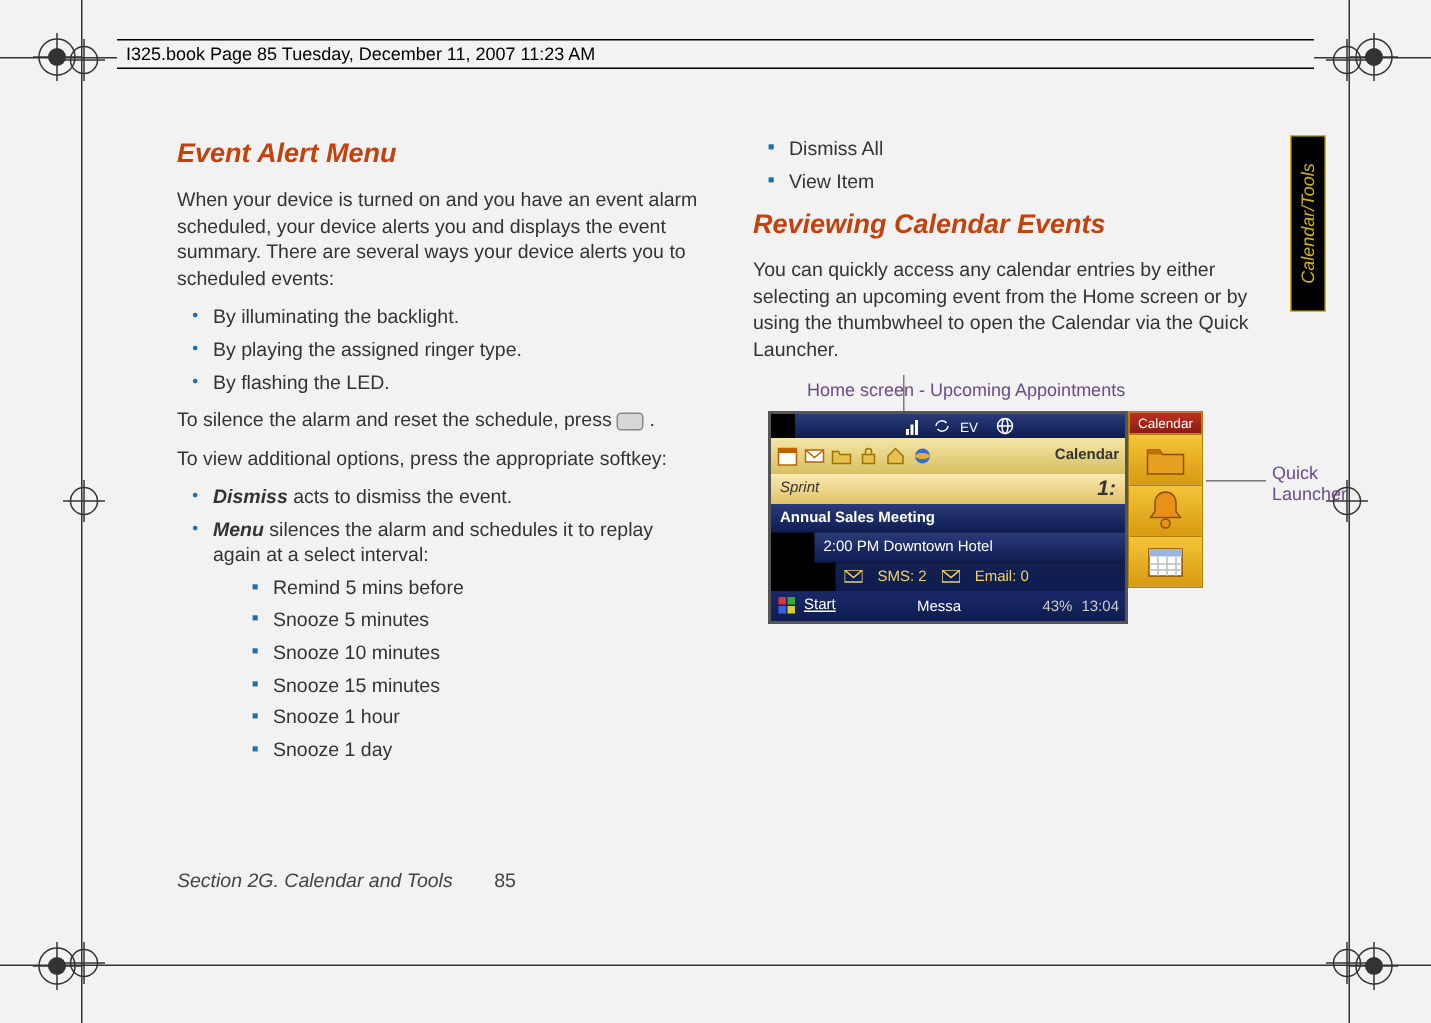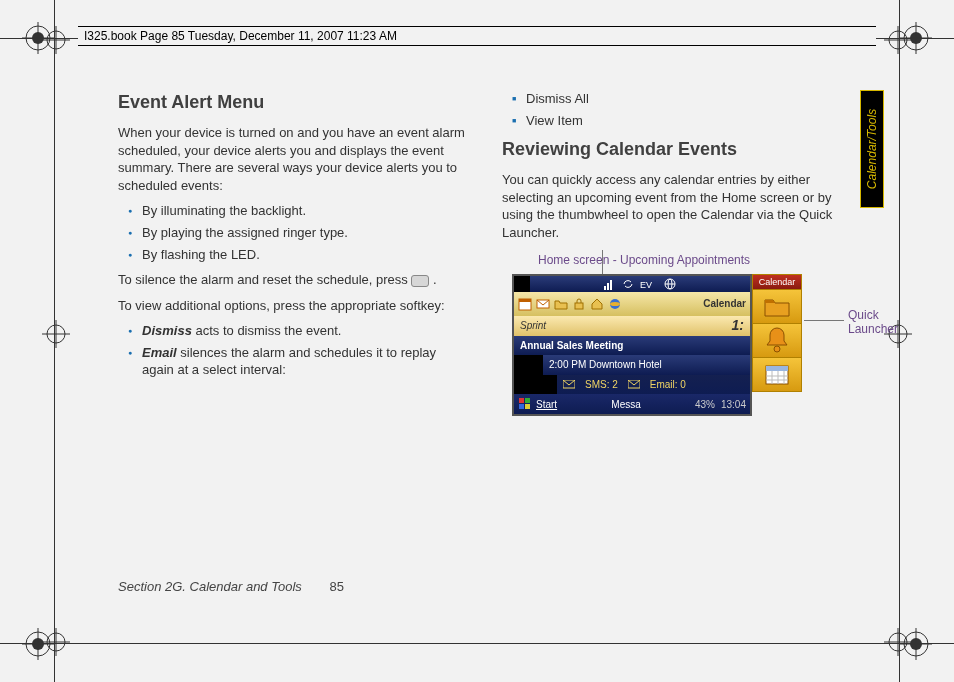--- a/index.html
+++ b/index.html
@@ -44,23 +44,24 @@
     color: #333;
     font-size: 13px;
     line-height: 1.35;
   }
   .columns {
     display: flex;
     gap: 34px;
   }
   .col { width: 350px; }
   h3.section-head {
+    font-style: italic;
     font-weight: 600;
     font-size: 18px;
-    color: #404040;
+    color: #c2410c;
     margin-bottom: 10px;
   }
   .para { margin-bottom: 8px; }
   ul.bullets { list-style: none; margin: 4px 0 8px 0; padding-left: 10px; }
   ul.bullets > li { position: relative; padding-left: 14px; margin-bottom: 4px; }
   ul.bullets > li::before {
     content: "●"; color: #1a6fb0; font-size: 7px;
     position: absolute; left: 0; top: 4px;
   }
   ul.squares { list-style: none; margin: 4px 0 8px 0; padding-left: 26px; }
@@ -175,21 +176,21 @@
     background: linear-gradient(#142050,#0e1c52);
     display:flex; align-items:center; padding:3px 6px;
     color:#f1d564; font-size:10px; gap:10px;margin-left:43px;
   }
   .ph-bottom {
     height: 20px;
     background: linear-gradient(#1a2868,#0e1c52);
     display:flex; align-items:center; justify-content:space-between;
     padding: 0 4px; color:#fff; font-size:10px;
   }
-  .ph-start { display:flex; align-items:flex-end; gap:4px;text-decoration:underline; }
+  .ph-start { display:flex; align-items:flex-start; gap:4px;text-decoration:underline; }
   .winflag { width:14px; height:14px; }
   .ph-right { display:flex; align-items:center; gap:6px; color:#ccc; }
 
   .device-row { display:flex; align-items:flex-start; }
 </style>
 </head>
 <body>
 
 <div class="crop-line crop-h" style="top:38px;"></div>
 <div class="crop-line crop-h" style="bottom:38px;"></div>
@@ -292,21 +293,29 @@
         <span>To silence the alarm and reset the schedule, press </span>
         <span class="key-btn"></span>
         <span>.</span>
       </p>
       <p class="para">To view additional options, press the appropriate softkey:</p>
       <ul class="bullets">
         <li>
           <span class="bold-italic">Dismiss</span><span> acts to dismiss the event.</span>
         </li>
         <li>
-          <span class="bold-italic">Email</span><span> silences the alarm and schedules it to replay again at a select interval:</span>
+          <span class="bold-italic">Menu</span><span> silences the alarm and schedules it to replay again at a select interval:</span>
+          <ul class="squares">
+            <li>Remind 5 mins before</li>
+            <li>Snooze 5 minutes</li>
+            <li>Snooze 10 minutes</li>
+            <li>Snooze 15 minutes</li>
+            <li>Snooze 1 hour</li>
+            <li>Snooze 1 day</li>
+          </ul>
         </li>
       </ul>
     </div>
 
     <div class="col">
       <ul class="squares" style="padding-left:10px; margin-top:0;">
         <li>Dismiss All</li>
         <li>View Item</li>
       </ul>
       <h3 class="section-head">Reviewing Calendar Events</h3>

